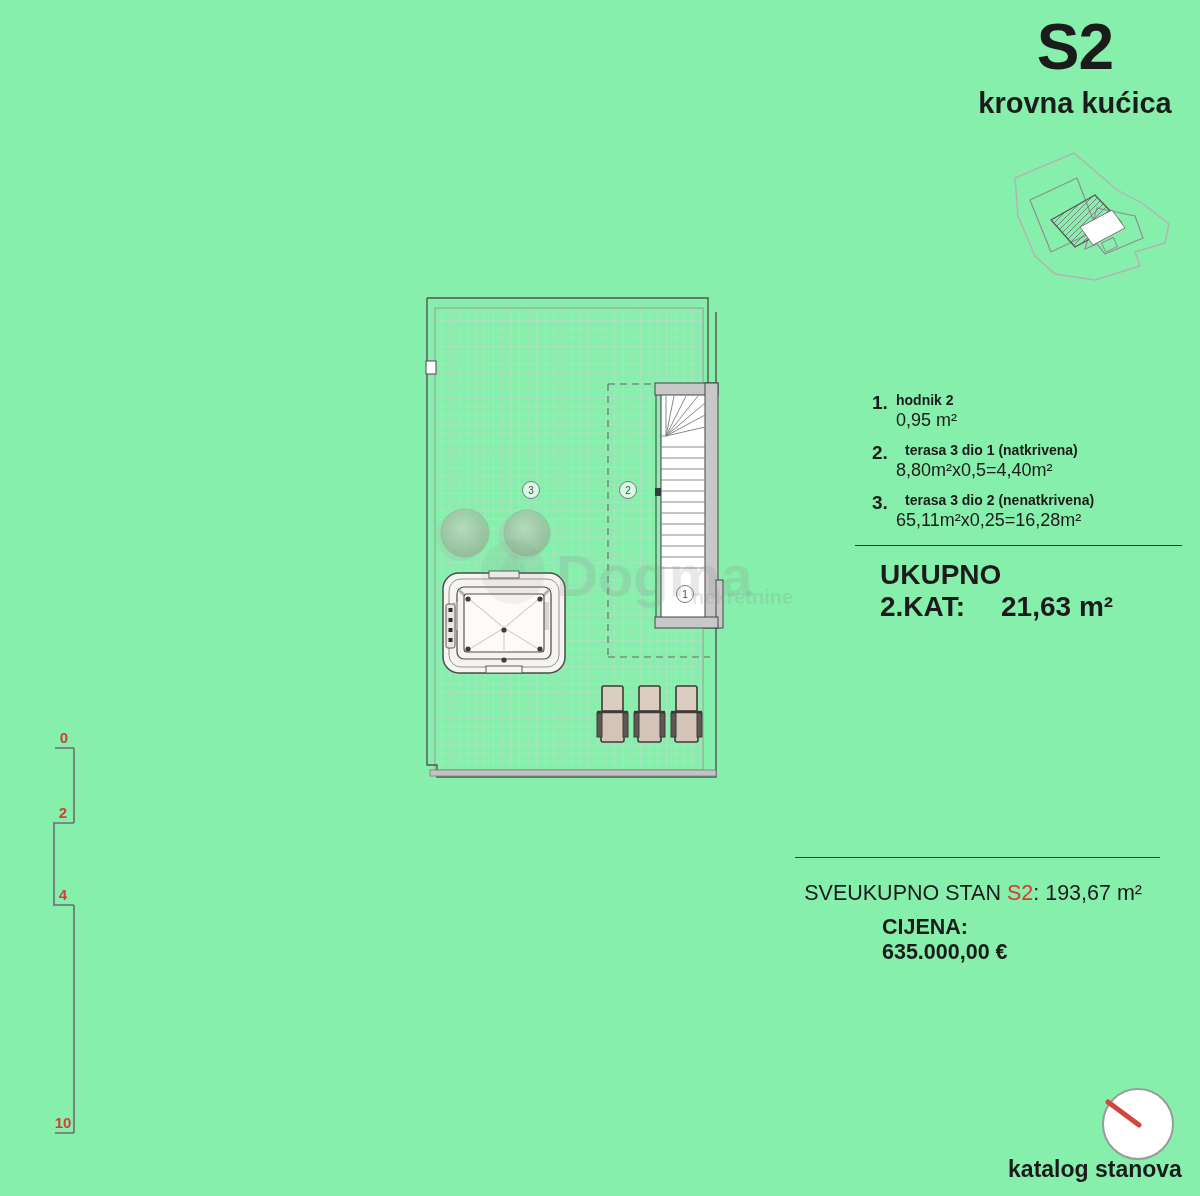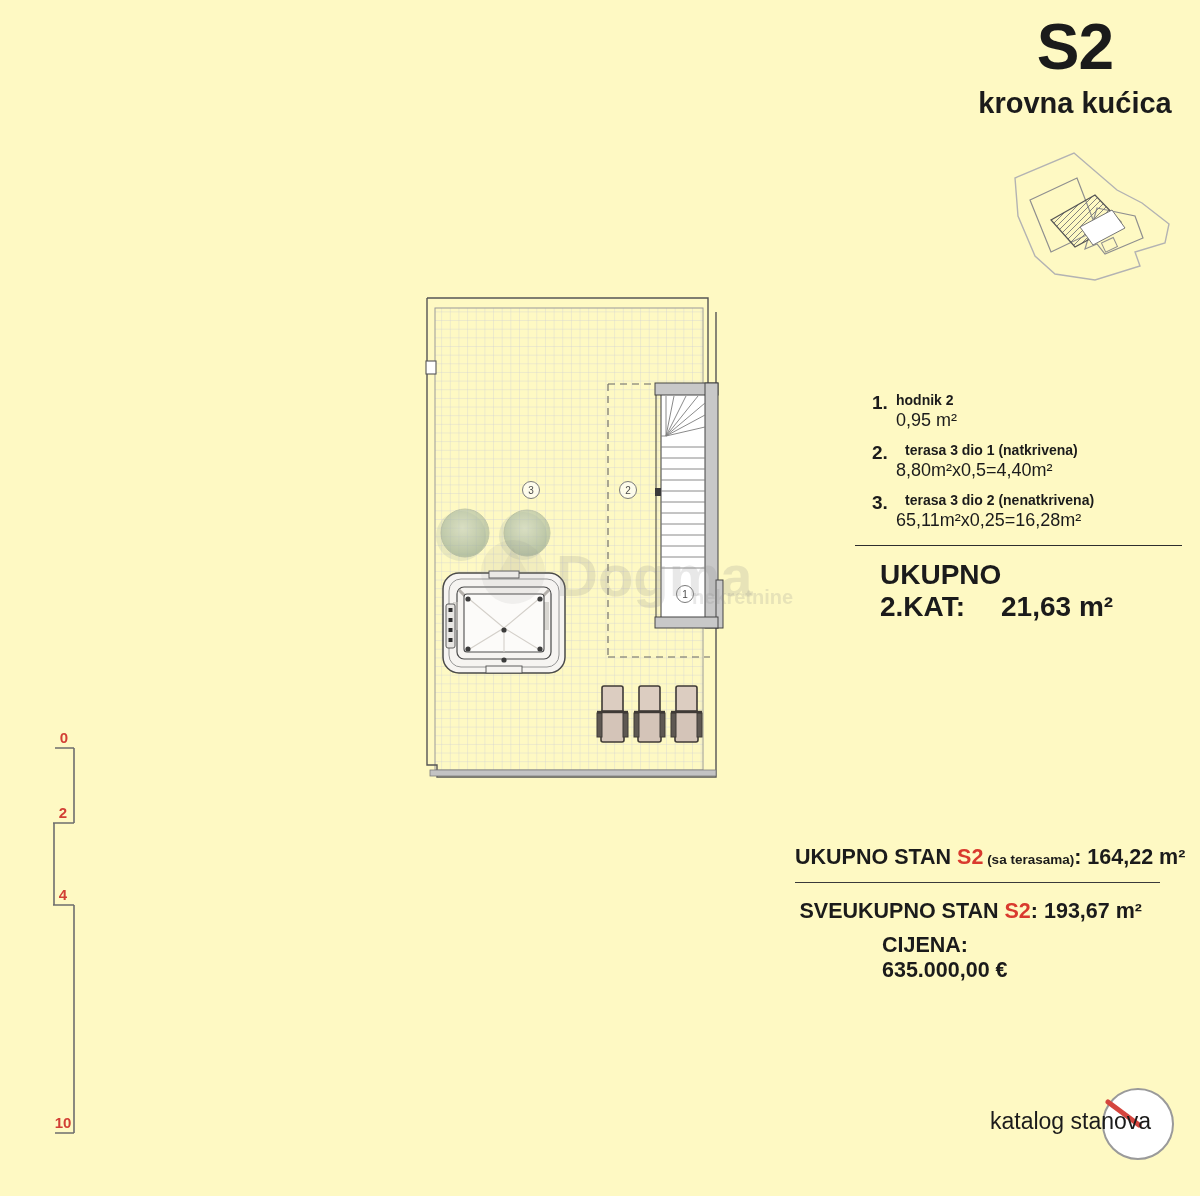--- a/index.html
+++ b/index.html
@@ -1,16 +1,16 @@
 <!DOCTYPE html>
 <html><head>
 <meta charset="utf-8">
 <style>
   html,body{margin:0;padding:0;background:#fff;}
-  .sheet{position:relative;width:1200px;height:1196px;background:#fef9c3;overflow:hidden;
+  .sheet{position:relative;width:1200px;height:1196px;background:#86efac;overflow:hidden;
          font-family:"Liberation Sans", sans-serif;color:#1b1b1b;}
   .abs{position:absolute;}
 
   
   .header{left:950px;top:14px;width:250px;text-align:center;}
   .unit-title{font-size:64px;font-weight:bold;letter-spacing:-1px;line-height:1.05;}
   .unit-subtitle{font-size:29px;font-weight:bold;margin-top:6px;}
 
   
   .legend{left:855px;top:392px;width:335px;}
@@ -23,26 +23,26 @@
   .legend-total{margin-top:13px;padding-left:25px;font-size:28px;font-weight:bold;}
   .legend-total .val{margin-left:36px;}
 
   
   .summary{left:795px;top:845px;width:365px;}
   .sum-line1{text-align:right;font-size:21.5px;font-weight:bold;white-space:nowrap;}
   .sum-line1 .small{font-size:13.5px;}
   .red{color:#d93a2e;}
   .extras{margin-left:158px;margin-top:6px;font-size:16.5px;font-weight:bold;line-height:1.26;}
   .sum-divider{border-top:1.6px solid #3a3a3a;width:100%;margin-top:12px;}
-  .sum-line2{text-align:right;padding-right:18px;font-size:21.5px;font-weight:bold;margin-top:16px;white-space:nowrap;}
+  .sum-line2{text-align:right;padding-right:18px;font-size:21.5px;font-weight:normal;margin-top:23px;white-space:nowrap;}
   .price-row{display:flex;justify-content:space-between;padding-left:87px;padding-right:22px;
              font-size:21.5px;font-weight:bold;margin-top:9px;flex-direction:column;}
 
   
-  .caption{left:990px;top:1108px;width:210px;text-align:left;font-size:23px;font-weight:normal;}
+  .caption{left:990px;top:1156px;width:210px;text-align:center;font-size:23px;font-weight:bold;}
 
   svg{display:block;}
   text{font-family:"Liberation Sans", sans-serif;}
 </style>
 </head>
 <body>
 
 <div class="sheet">
 
   <div class="abs header">
@@ -197,23 +197,20 @@
         <div class="li-calc">65,11m²x0,25=16,28m²</div>
       </div>
     </div>
     <div class="legend-divider"></div>
     <div class="legend-total">
       <span>UKUPNO 2.KAT:</span><span class="val">21,63 m²</span>
     </div>
   </div>
 
   <div class="abs summary">
-    <div class="sum-line1">
-      <span>UKUPNO STAN </span><span class="red">S2</span><span class="small"> (sa terasama)</span><span>: </span><span>164,22 m²</span>
-    </div>
     <div class="sum-divider"></div>
     <div class="sum-line2">
       <span>SVEUKUPNO STAN </span><span class="red">S2</span><span>: </span><span>193,67 m²</span>
     </div>
     <div class="price-row">
       <span>CIJENA:</span>
       <span>635.000,00 €</span>
     </div>
   </div>
 

